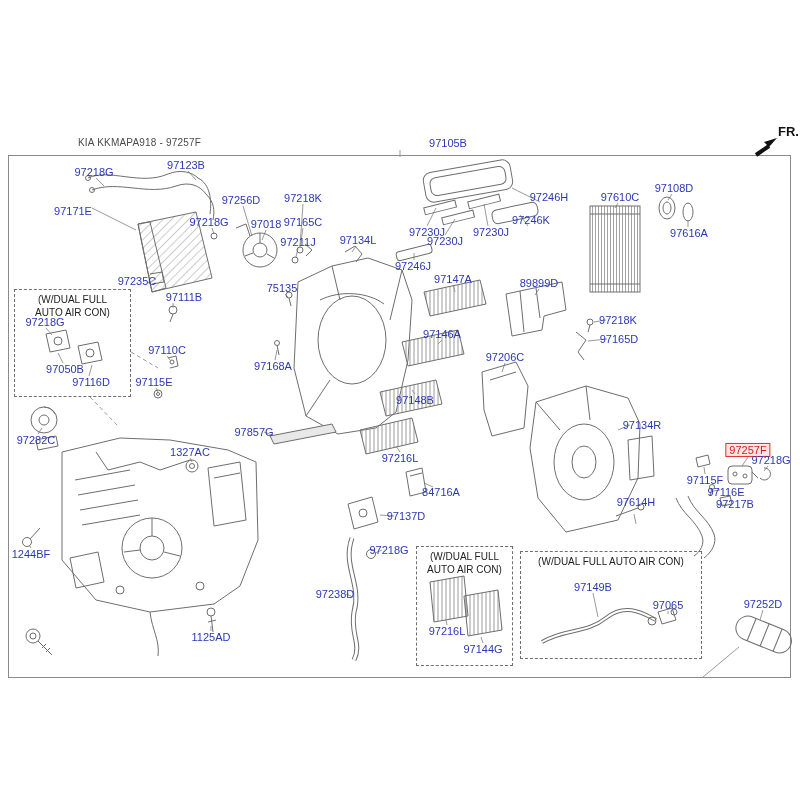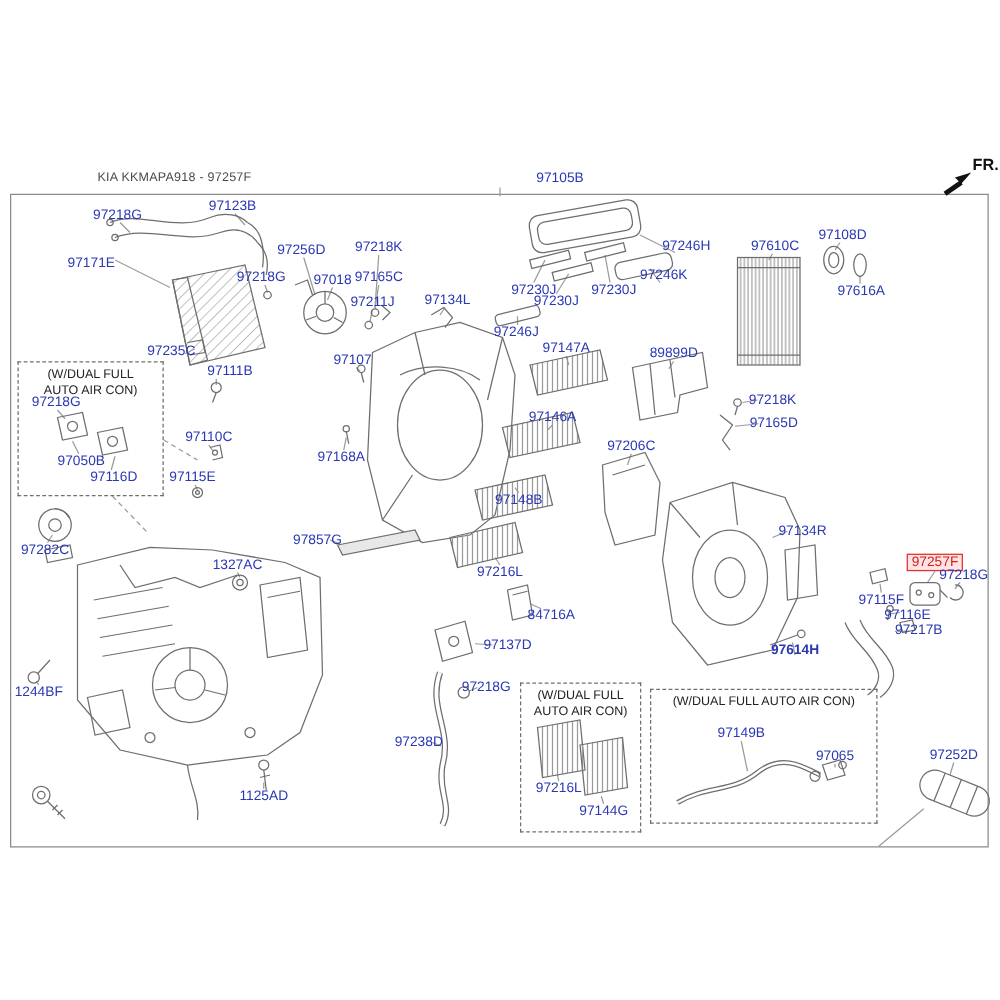--- a/index.html
+++ b/index.html
@@ -357,21 +357,21 @@
       <div class="part-label" style="left: 689px; top: 233px;">97616A</div>
       <div class="part-label" style="left: 531px; top: 220px;">97246K</div>
       <div class="part-label" style="left: 427px; top: 232px;">97230J</div>
       <div class="part-label" style="left: 445px; top: 241px;">97230J</div>
       <div class="part-label" style="left: 491px; top: 232px;">97230J</div>
       <div class="part-label" style="left: 413px; top: 266px;">97246J</div>
       <div class="part-label" style="left: 453px; top: 279px;">97147A</div>
       <div class="part-label" style="left: 539px; top: 283px;">89899D</div>
       <div class="part-label" style="left: 137px; top: 281px;">97235C</div>
       <div class="part-label" style="left: 184px; top: 297px;">97111B</div>
-      <div class="part-label" style="left: 282px; top: 288px;">97107</div>
+      <div class="part-label" style="left: 282px; top: 288px;">75135</div>
       <div class="part-label" style="left: 618px; top: 320px;">97218K</div>
       <div class="part-label" style="left: 619px; top: 339px;">97165D</div>
       <div class="part-label" style="left: 45px; top: 322px;">97218G</div>
       <div class="part-label" style="left: 167px; top: 350px;">97110C</div>
       <div class="part-label" style="left: 442px; top: 334px;">97146A</div>
       <div class="part-label" style="left: 505px; top: 357px;">97206C</div>
       <div class="part-label" style="left: 65px; top: 369px;">97050B</div>
       <div class="part-label" style="left: 91px; top: 382px;">97116D</div>
       <div class="part-label" style="left: 154px; top: 382px;">97115E</div>
       <div class="part-label" style="left: 273px; top: 366px;">97168A</div>
@@ -381,21 +381,21 @@
       <div class="part-label" style="left: 642px; top: 425px;">97134R</div>
       <div class="part-label highlighted" style="left: 748px; top: 450px;">97257F</div>
       <div class="part-label" style="left: 771px; top: 460px;">97218G</div>
       <div class="part-label" style="left: 190px; top: 452px;">1327AC</div>
       <div class="part-label" style="left: 400px; top: 458px;">97216L</div>
       <div class="part-label" style="left: 705px; top: 480px;">97115F</div>
       <div class="part-label" style="left: 441px; top: 492px;">84716A</div>
       <div class="part-label" style="left: 726px; top: 492px;">97116E</div>
       <div class="part-label" style="left: 735px; top: 504px;">97217B</div>
       <div class="part-label" style="left: 406px; top: 516px;">97137D</div>
-      <div class="part-label" style="left: 636px; top: 520px; font-weight: bold;">97614H</div>
+      <div class="part-label" style="left: 636px; top: 502px;">97614H</div>
       <div class="part-label" style="left: 31px; top: 554px;">1244BF</div>
       <div class="part-label" style="left: 389px; top: 550px;">97218G</div>
       <div class="part-label" style="left: 335px; top: 594px;">97238D</div>
       <div class="part-label" style="left: 447px; top: 631px;">97216L</div>
       <div class="part-label" style="left: 483px; top: 649px;">97144G</div>
       <div class="part-label" style="left: 593px; top: 587px;">97149B</div>
       <div class="part-label" style="left: 668px; top: 605px;">97065</div>
       <div class="part-label" style="left: 763px; top: 604px;">97252D</div>
       <div class="part-label" style="left: 211px; top: 637px;">1125AD</div>
     </div>

